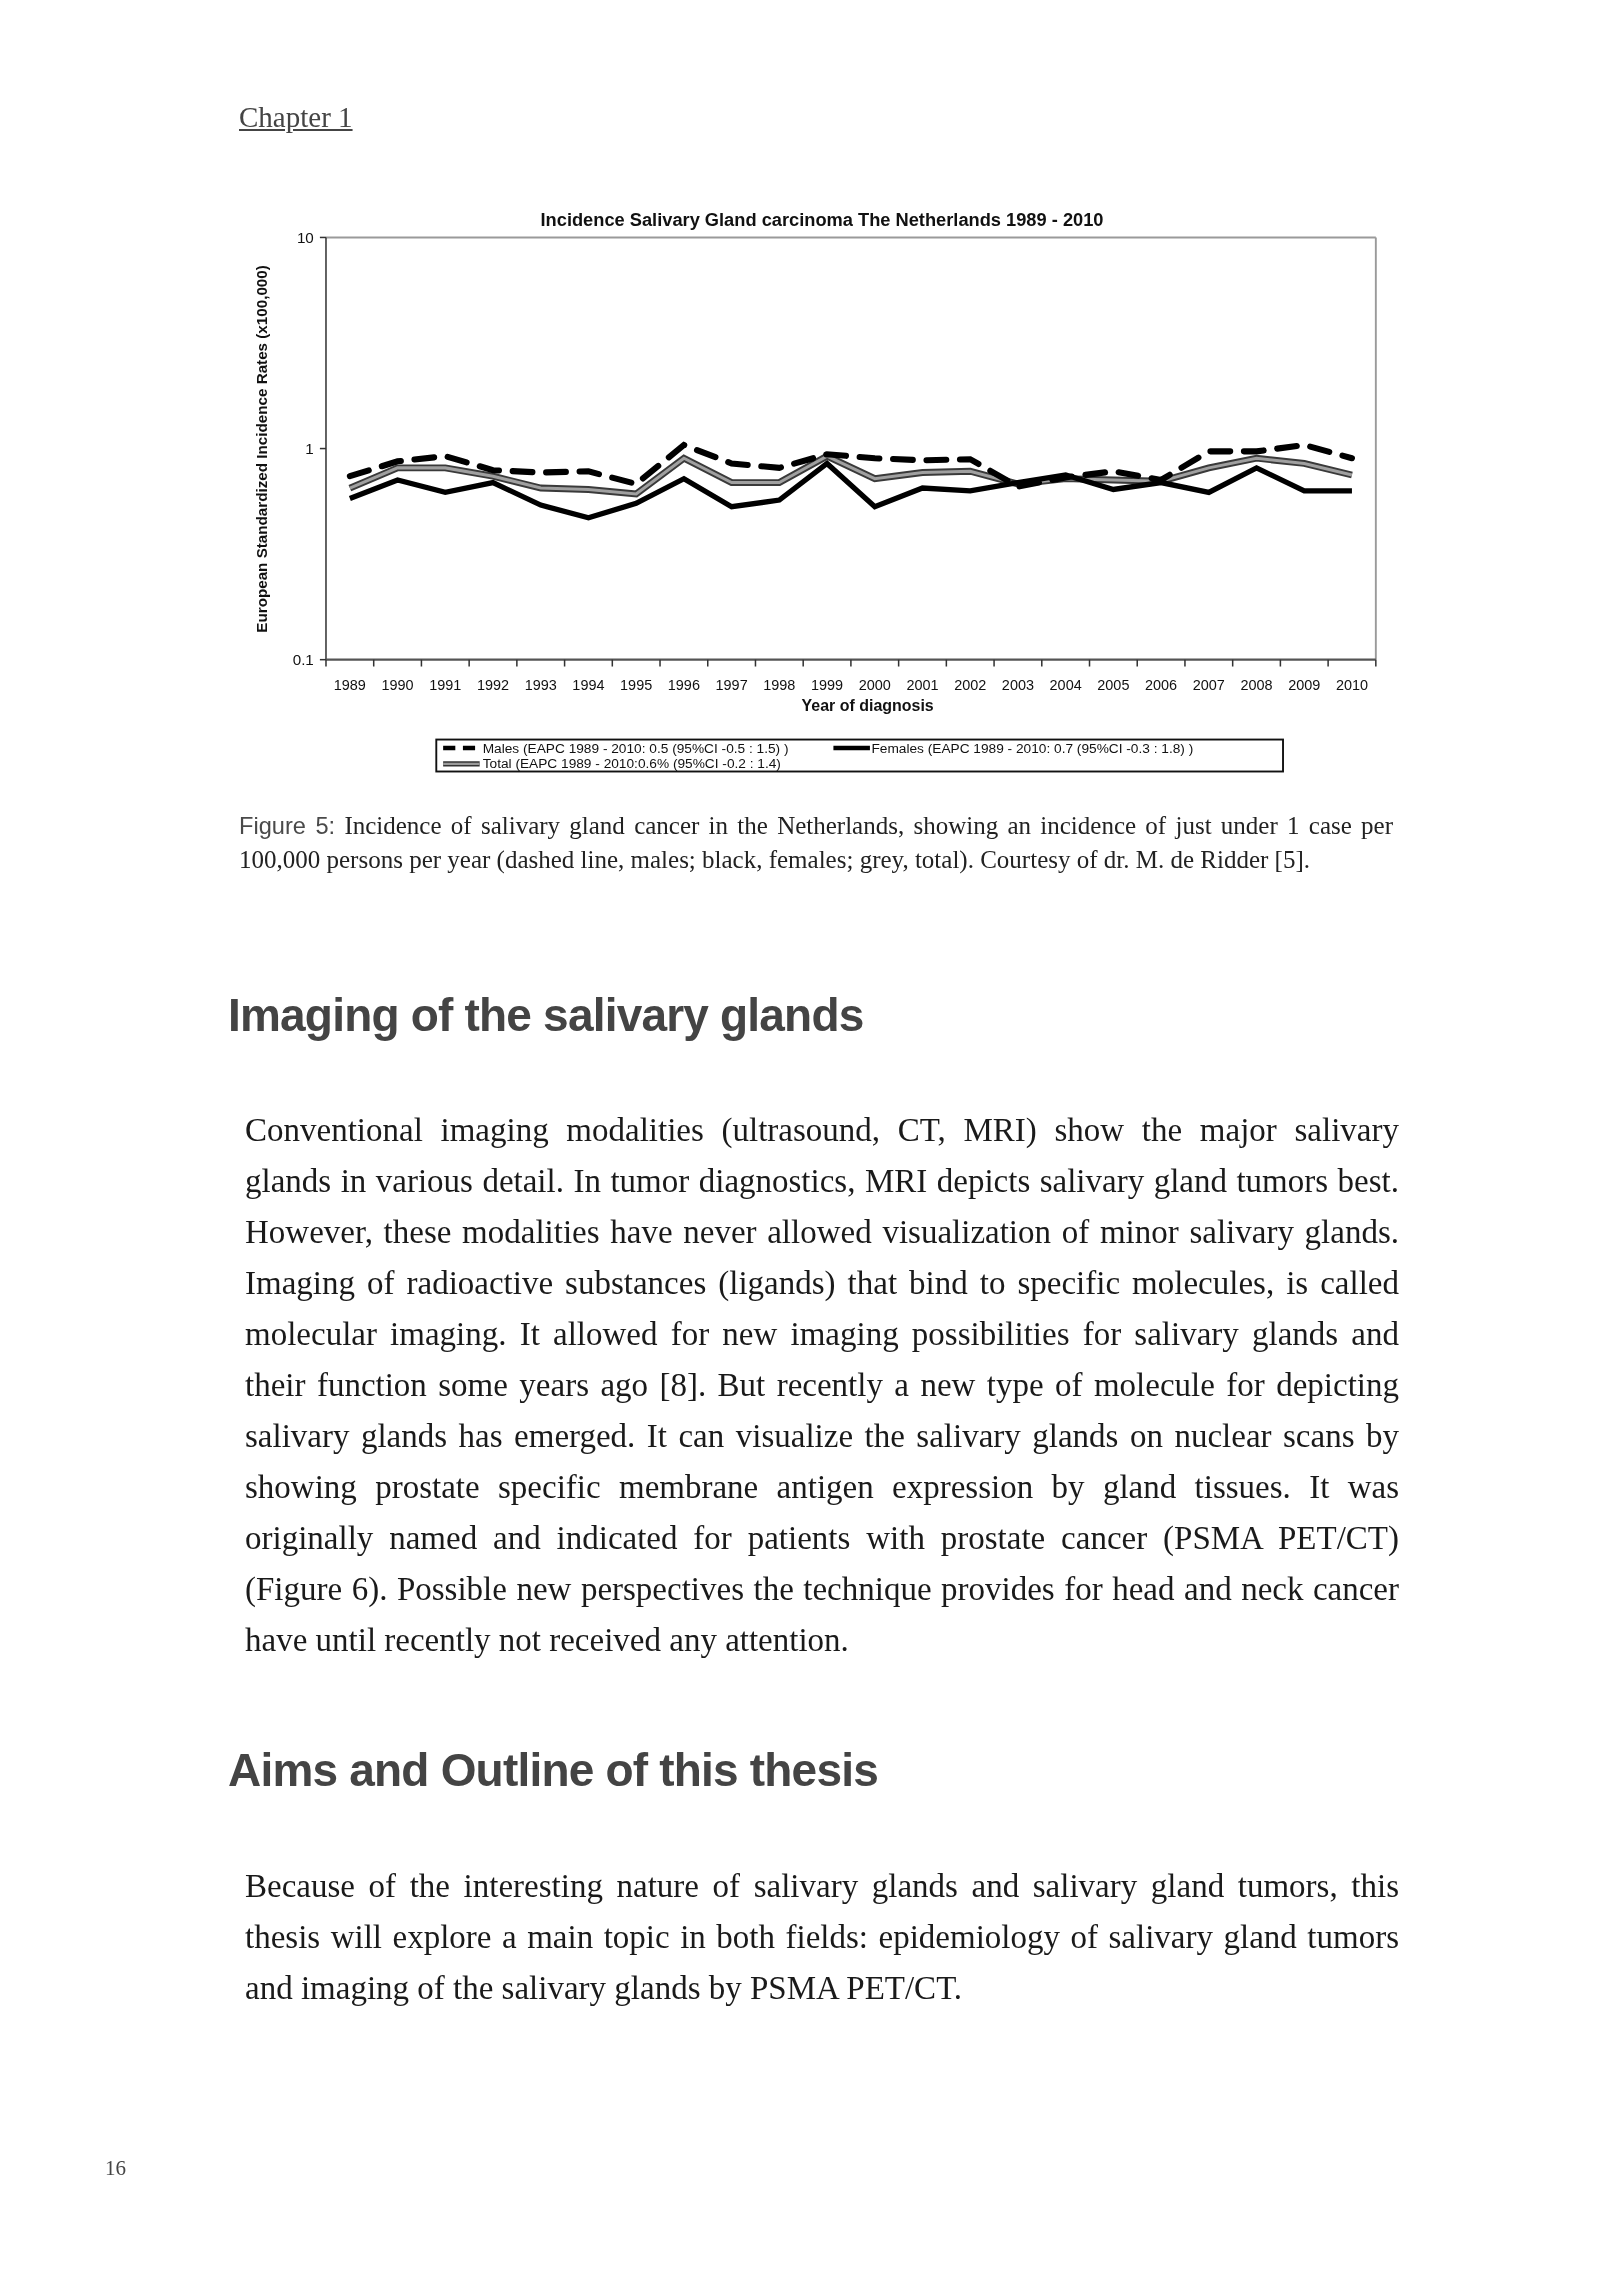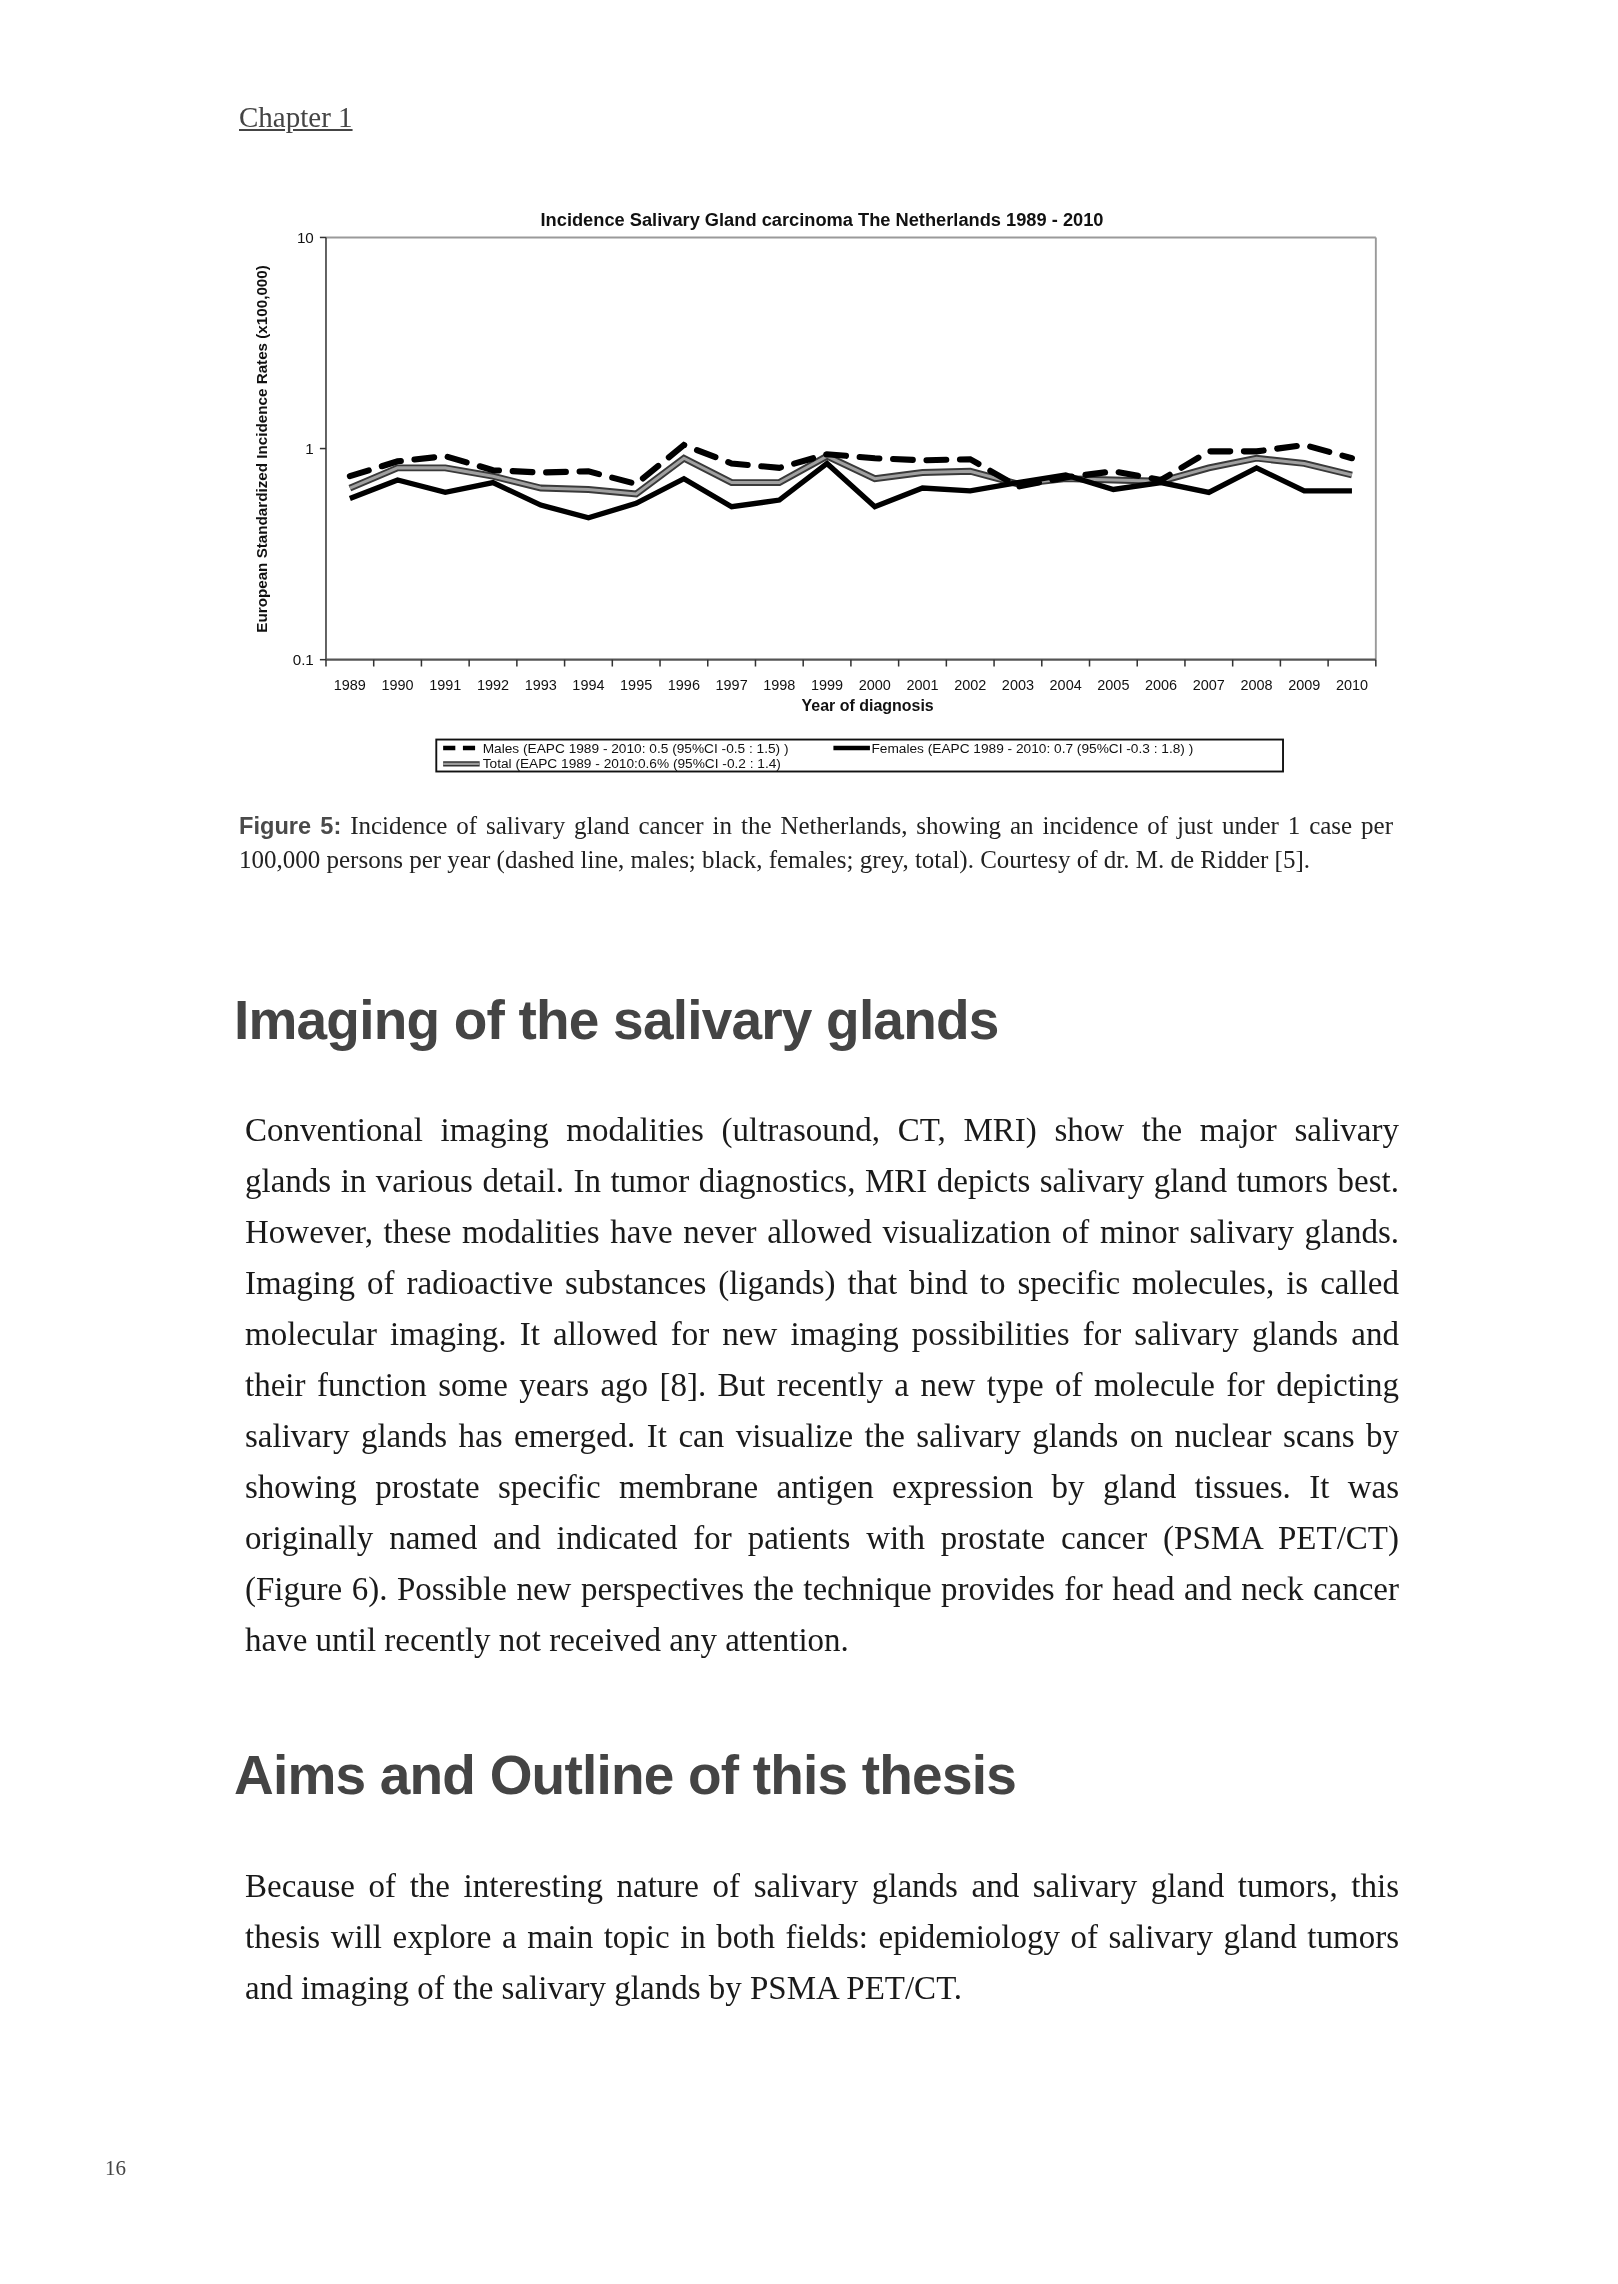--- a/index.html
+++ b/index.html
@@ -17,26 +17,26 @@
   #figure { position: absolute; left: 228px; top: 188px; width: 1188px; height: 601px; text-align: right; }
   #chart-svg { position: absolute; left: 0; top: 0; }
   .caption {
     position: absolute; left: 239px; top: 809px; width: 1154px;
     font-family: "Liberation Serif", "DejaVu Serif", serif;
     font-size: 25px; line-height: 33px; color: #222222;
     text-align: justify;
   }
   .caption .fig-label {
     font-family: "Liberation Sans", "DejaVu Sans", sans-serif;
-    font-weight: bold; color: #4a4a4a; font-size: 23.6px;
+    font-weight: normal; color: #4a4a4a; font-size: 23.6px;
   }
   .section-heading {
-    position: absolute; left: 234px;
+    position: absolute; left: 228px;
     font-family: "Liberation Sans", "DejaVu Sans", sans-serif;
-    font-weight: bold; font-size: 55px; color: #444444; letter-spacing: -0.8px;
+    font-weight: bold; font-size: 46px; color: #444444; letter-spacing: -0.8px;
   }
   .body-text {
     position: absolute; left: 239px; width: 1154px;
     font-family: "Liberation Serif", "DejaVu Serif", serif;
     font-size: 33px; line-height: 51px; color: #1a1a1a;
     text-align: justify; margin: 6px;
   }
   svg text { font-family: "Liberation Sans", "DejaVu Sans", sans-serif; }
 </style>
 </head>

